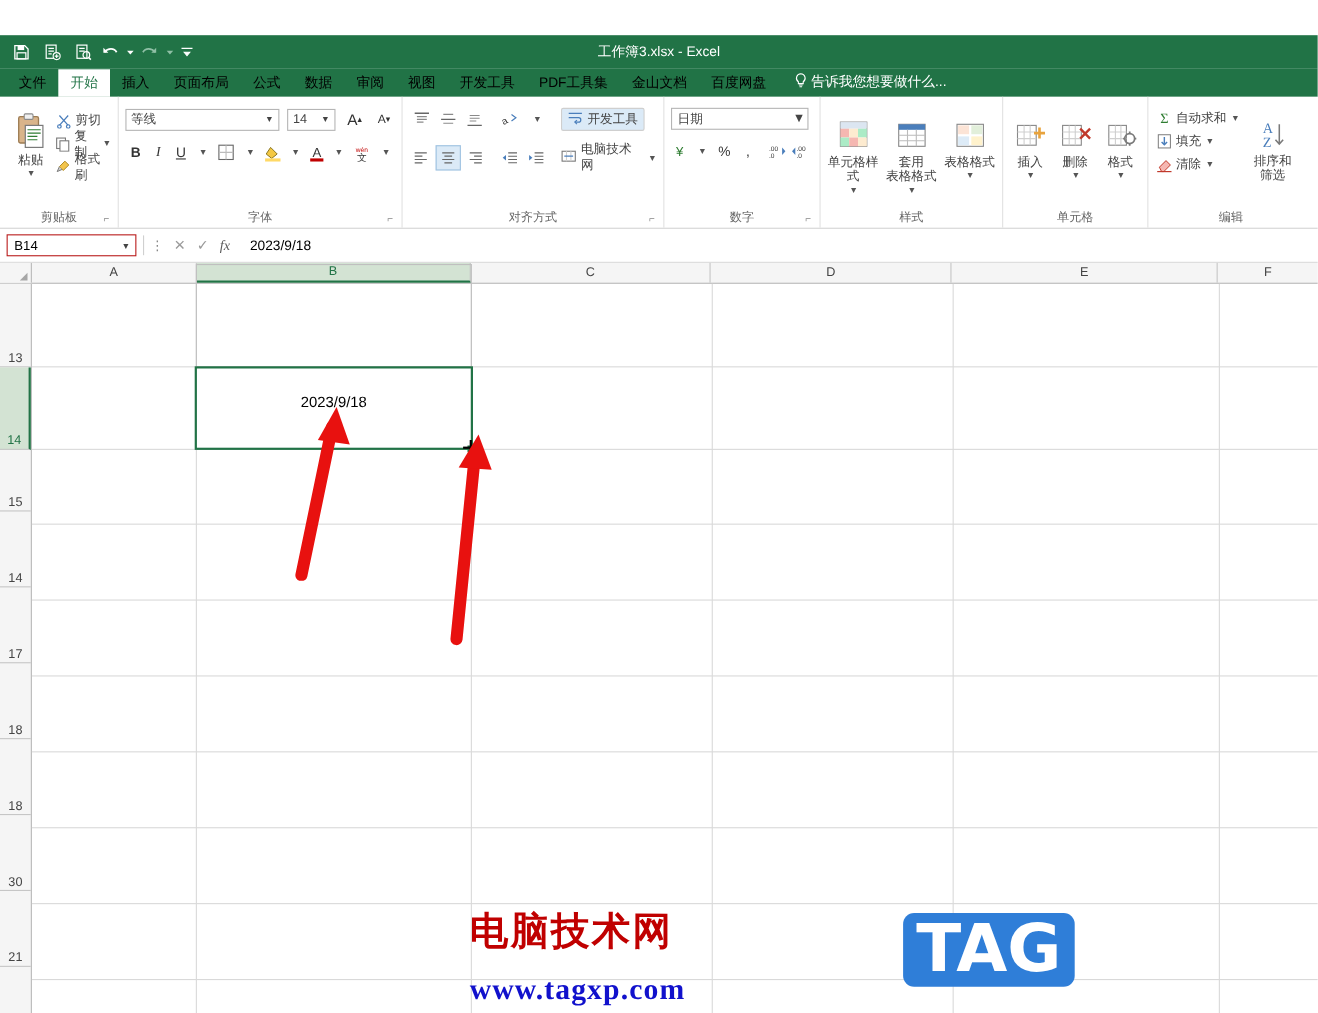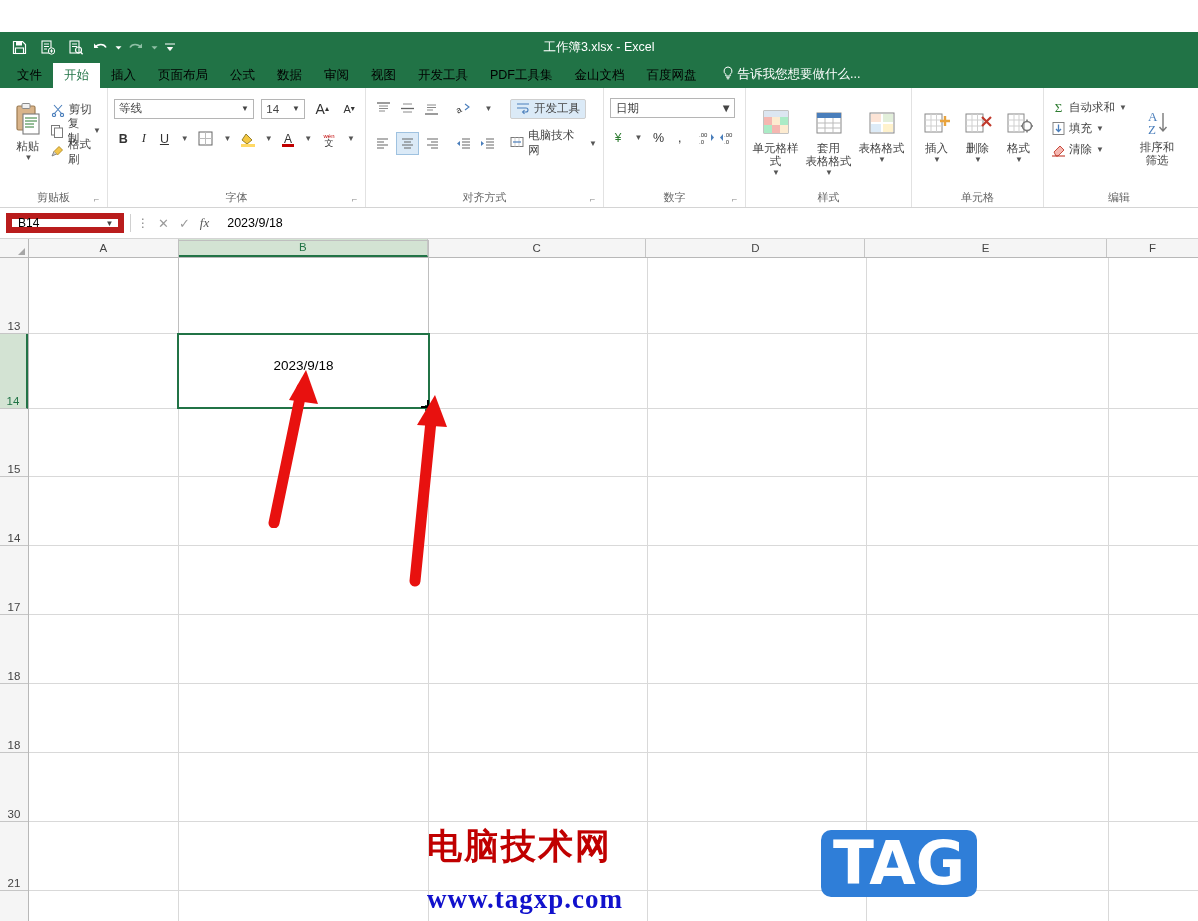--- a/index.html
+++ b/index.html
@@ -47,21 +47,21 @@
     padding:0 2px 0 4px;font-size:11.5px;box-sizing:border-box;
   }
   .fontbox .v{flex:1;overflow:hidden;white-space:nowrap;}
   .fontbox .dd{width:13px;text-align:center;font-size:8px;color:#444;}
   .tb{width:22px;height:21px;display:flex;align-items:center;justify-content:center;font-size:12.5px;color:#333;}
   .tb.small{width:20px;}
   .numfmt{height:20px;border:1px solid #b5b5b5;background:#fff;display:flex;align-items:center;padding:0 2px 0 5px;font-size:11.5px;box-sizing:border-box;width:125px;}
   
   .formulabar{height:30px;display:flex;align-items:center;border-bottom:1px solid #d4d4d4;background:#fff;}
   .namebox{
-    width:118px;height:20px;margin-left:6px;border:6px solid #b91c1c;background:#fff;
+    width:118px;height:20px;margin-left:6px;border:1px solid #b91c1c;background:#fff;
     display:flex;align-items:center;padding:0 2px 0 6px;font-size:12px;box-sizing:border-box;
   }
   .namebox .v{flex:1;}
   .fb-sep{width:1px;height:18px;background:#d0d0d0;margin:0 6px;}
   .fb-btns{display:flex;align-items:center;gap:10px;color:#666;font-size:13px;padding:0 8px;}
   .fx{font-style:italic;font-family:"Liberation Serif",serif;font-size:13px;}
   .fb-input{flex:1;font-size:12.5px;padding-left:10px;color:#000;}
   
   .gridwrap{position:relative;height:719px;background:#fff;}
   .colhdr{height:18px;display:flex;border-bottom:1px solid #b8b8b8;background:#f5f5f5;}
@@ -597,21 +597,21 @@
     <div class="colcell" style="width:219px">D</div>
     <div class="colcell" style="width:242px">E</div>
     <div class="colcell" style="width:91px;border-right:none">F</div>
   </div>
 
   <div class="gridbody">
 
     <div class="rowhdr">
       <div class="rowcell" style="height:76px">13</div>
       <div class="rowcell" style="height:75px;background:#d3e3d3;color:#217346;border-right:2px solid #217346;">14</div>
-      <div class="rowcell" style="height:68px">15</div>
+      <div class="rowcell" style="height:56px">15</div>
       <div class="rowcell" style="height:69px">14</div>
       <div class="rowcell" style="height:69px">17</div>
       <div class="rowcell" style="height:69px">18</div>
       <div class="rowcell" style="height:69px">18</div>
       <div class="rowcell" style="height:69px">30</div>
       <div class="rowcell" style="height:69px">21</div>
       <div class="rowcell" style="height:68px">22</div>
     </div>
 
     <div class="cells">

